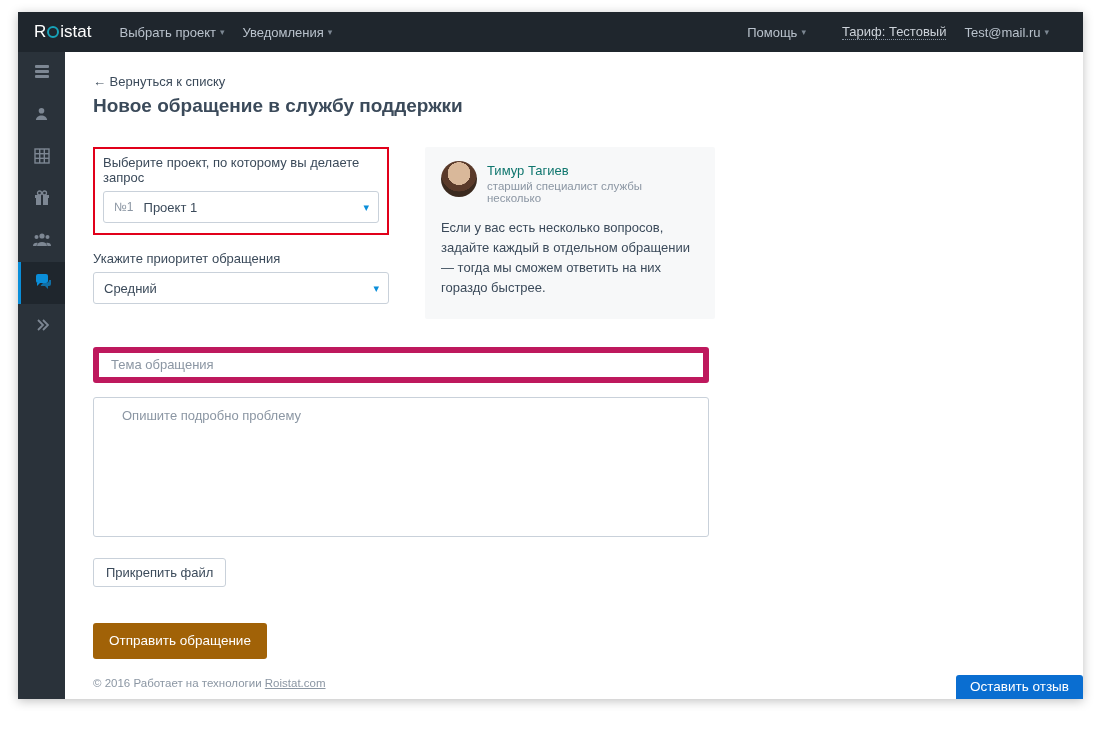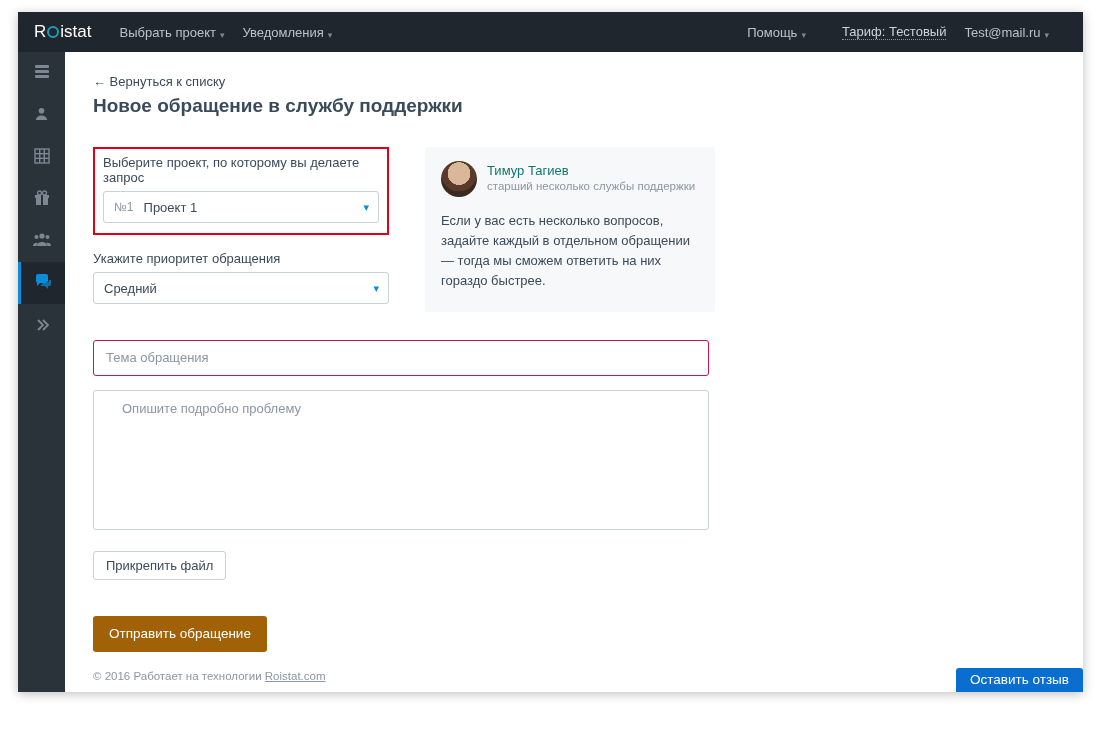--- a/index.html
+++ b/index.html
@@ -39,21 +39,21 @@
     border:2px solid #17a2b8;
     border-radius:50%;
     margin:0 1px;
     vertical-align:middle;
   }
   .top-link {
     color: #b9c2cc;
     margin-right: 18px;
     cursor: pointer;
     display:flex;
-    align-items:flex-end;
+    align-items:center;
     gap:4px;
   }
   .top-spacer { flex:1; }
   .top-right {
     display:flex;
     align-items:center;
     gap:18px;
   }
   .top-right .tariff {
     border-bottom:1px dotted #8893a1;
@@ -169,21 +169,21 @@
   .spec-role { font-size:11.5px; color:#8b96a3; margin-top:2px; }
   .info-text {
     font-size:13px;
     color:#3b4a5a;
     line-height:1.55;
   }
   .wide-inputs { margin-top:28px; }
   .text-input {
     width:616px;
     height:36px;
-    border:1px solid #be185d;
+    border:6px solid #be185d;
     border-radius:3px;
     padding:0 12px;
     font-size:13px;
     color:#3b4a5a;
   }
   .text-input::placeholder, .textarea::placeholder { color:#8b96a3; }
   .textarea {
     width:616px;
     height:140px;
     border:1px solid #c9d1da;
@@ -366,21 +366,21 @@
             </div>
             <span class="select-caret">▾</span>
           </div>
         </div>
 
         <div class="info-col">
           <div class="info-head">
             <div class="avatar"></div>
             <div>
               <div class="spec-name">Тимур Тагиев</div>
-              <div class="spec-role">старший несколько службы поддержки</div>
+              <div class="spec-role">старший специалист службы несколько</div>
             </div>
           </div>
           <div class="info-text">Если у вас есть несколько вопросов, задайте каждый в отдельном обращении — тогда мы сможем ответить на них гораздо быстрее.</div>
         </div>
       </div>
 
       <div class="wide-inputs">
         <input class="text-input" type="text" placeholder="Тема обращения" style="">
         <textarea class="textarea" placeholder="Опишите подробно проблему" style=""></textarea>
         <div>

